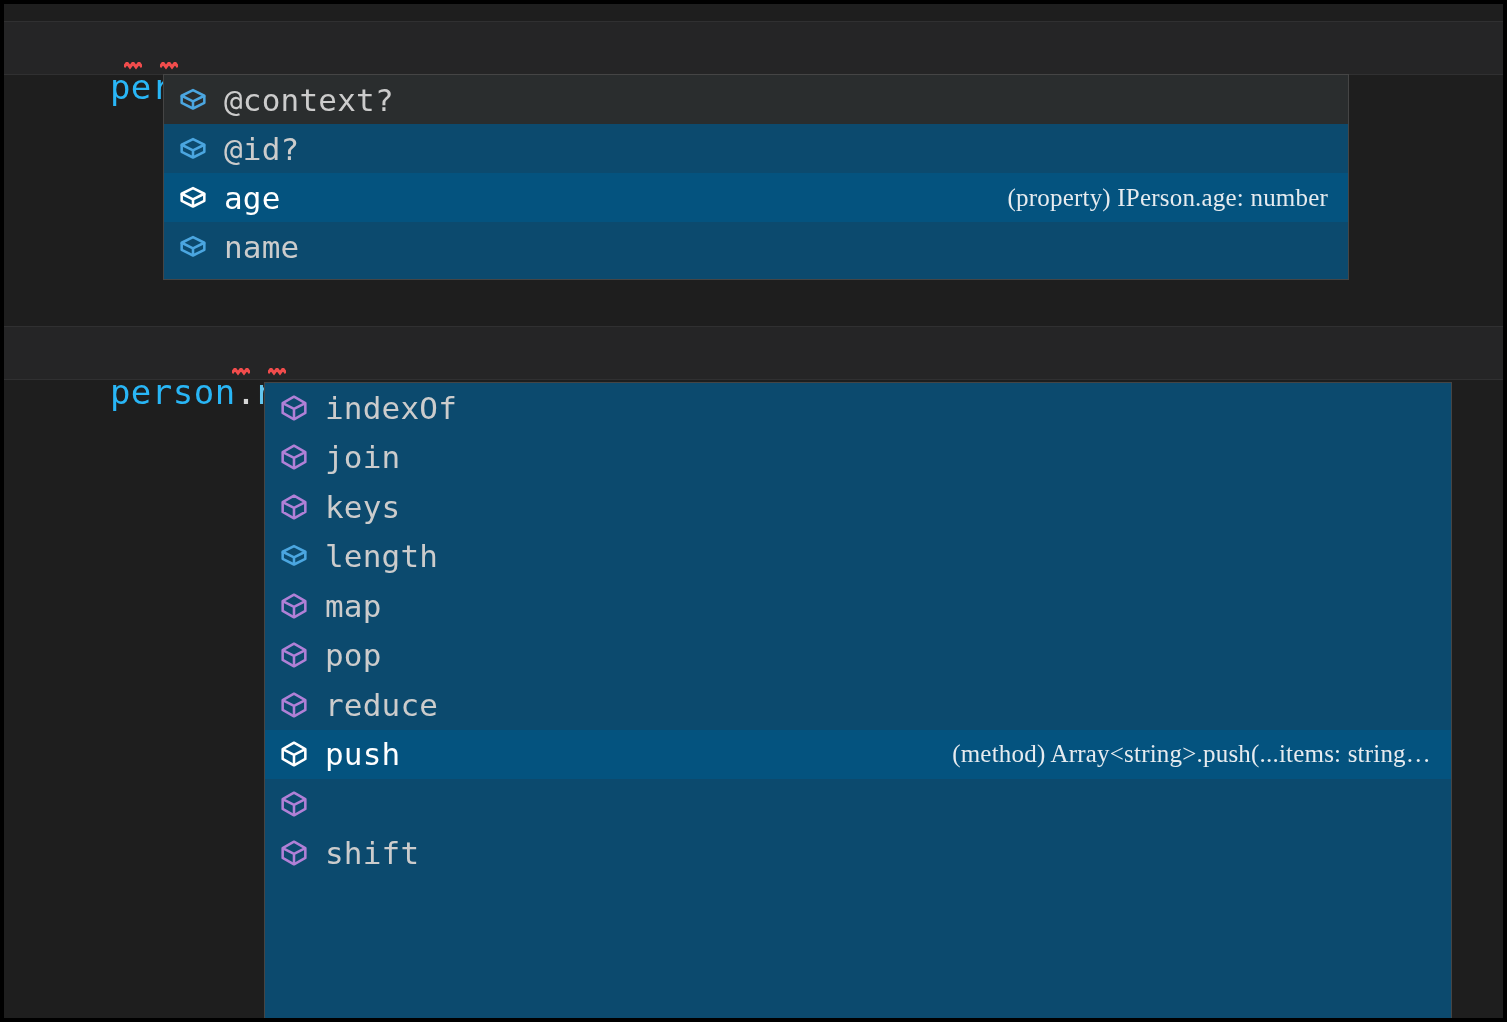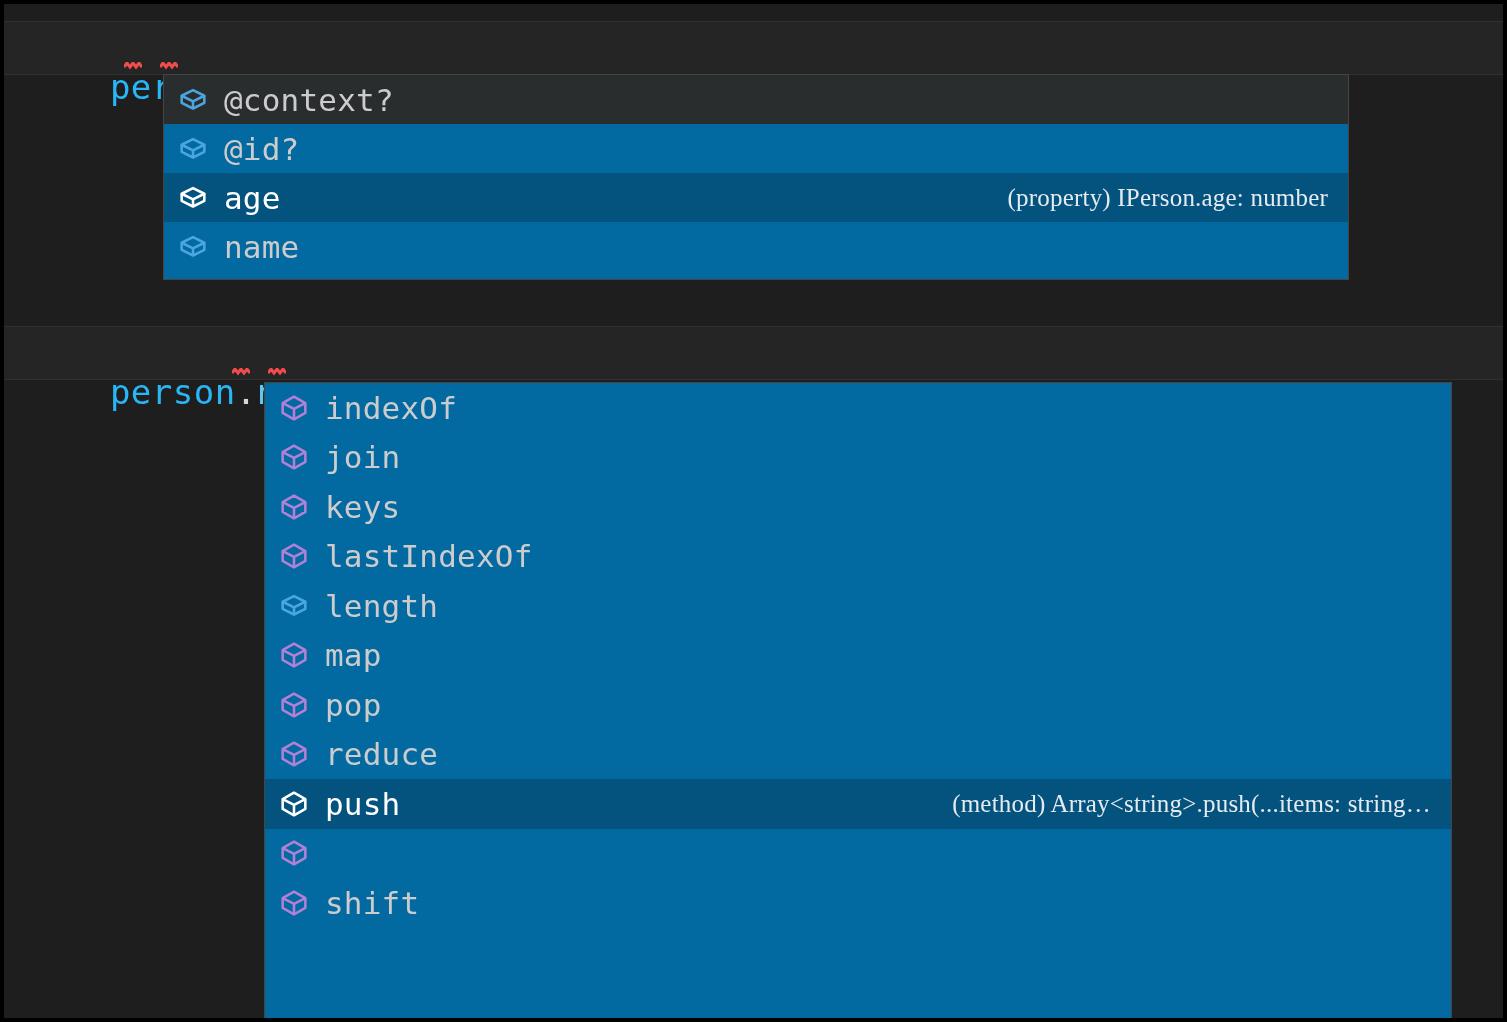--- a/index.html
+++ b/index.html
@@ -58,21 +58,21 @@
     position: absolute;
     height: 8px;
     width: 18px;
     overflow: hidden;
   }
   .squiggle svg { display: block; }
 
   
   .panel {
     position: absolute;
-    background: #0369a1;
+    background: #0c4a6e;
     border: 1px solid #454545;
     box-sizing: border-box;
     overflow: hidden;
   }
   .row {
     position: relative;
     display: flex;
     align-items: center;
     height: 49px;
     box-sizing: border-box;
@@ -231,27 +231,20 @@
     </div>
 
     <div class="row">
       <svg class="ico" viewBox="0 0 24 24">
         <path d="M12 4 L20 8.5 L20 15.5 L12 20 L4 15.5 L4 8.5 Z" fill="none" stroke="#b180d7" stroke-width="1.8" stroke-linejoin="round"></path>
         <path d="M4 8.5 L12 12.7 L20 8.5 M12 12.7 L12 20" fill="none" stroke="#b180d7" stroke-width="1.8" stroke-linejoin="round"></path>
       </svg>
       <span class="lbl">keys</span>
     </div>
 
-    <div class="row">
-      <svg class="ico" viewBox="0 0 24 24">
-        <path d="M12 4 L20 8.5 L20 15.5 L12 20 L4 15.5 L4 8.5 Z" fill="none" stroke="#b180d7" stroke-width="1.8" stroke-linejoin="round"></path>
-        <path d="M4 8.5 L12 12.7 L20 8.5 M12 12.7 L12 20" fill="none" stroke="#b180d7" stroke-width="1.8" stroke-linejoin="round"></path>
-      </svg>
-      <span class="lbl">lastIndexOf</span>
-    </div>
 
     <div class="row">
       <svg class="ico" viewBox="0 0 24 24">
         <path d="M12 5 L20 9 L12 13 L4 9 Z" fill="none" stroke="#4ba6e0" stroke-width="1.8" stroke-linejoin="round"></path>
         <path d="M4 9 L4 14 L12 18 L20 14 L20 9" fill="none" stroke="#4ba6e0" stroke-width="1.8" stroke-linejoin="round"></path>
         <path d="M12 13 L12 18" fill="none" stroke="#4ba6e0" stroke-width="1.8"></path>
       </svg>
       <span class="lbl">length</span>
     </div>
 

